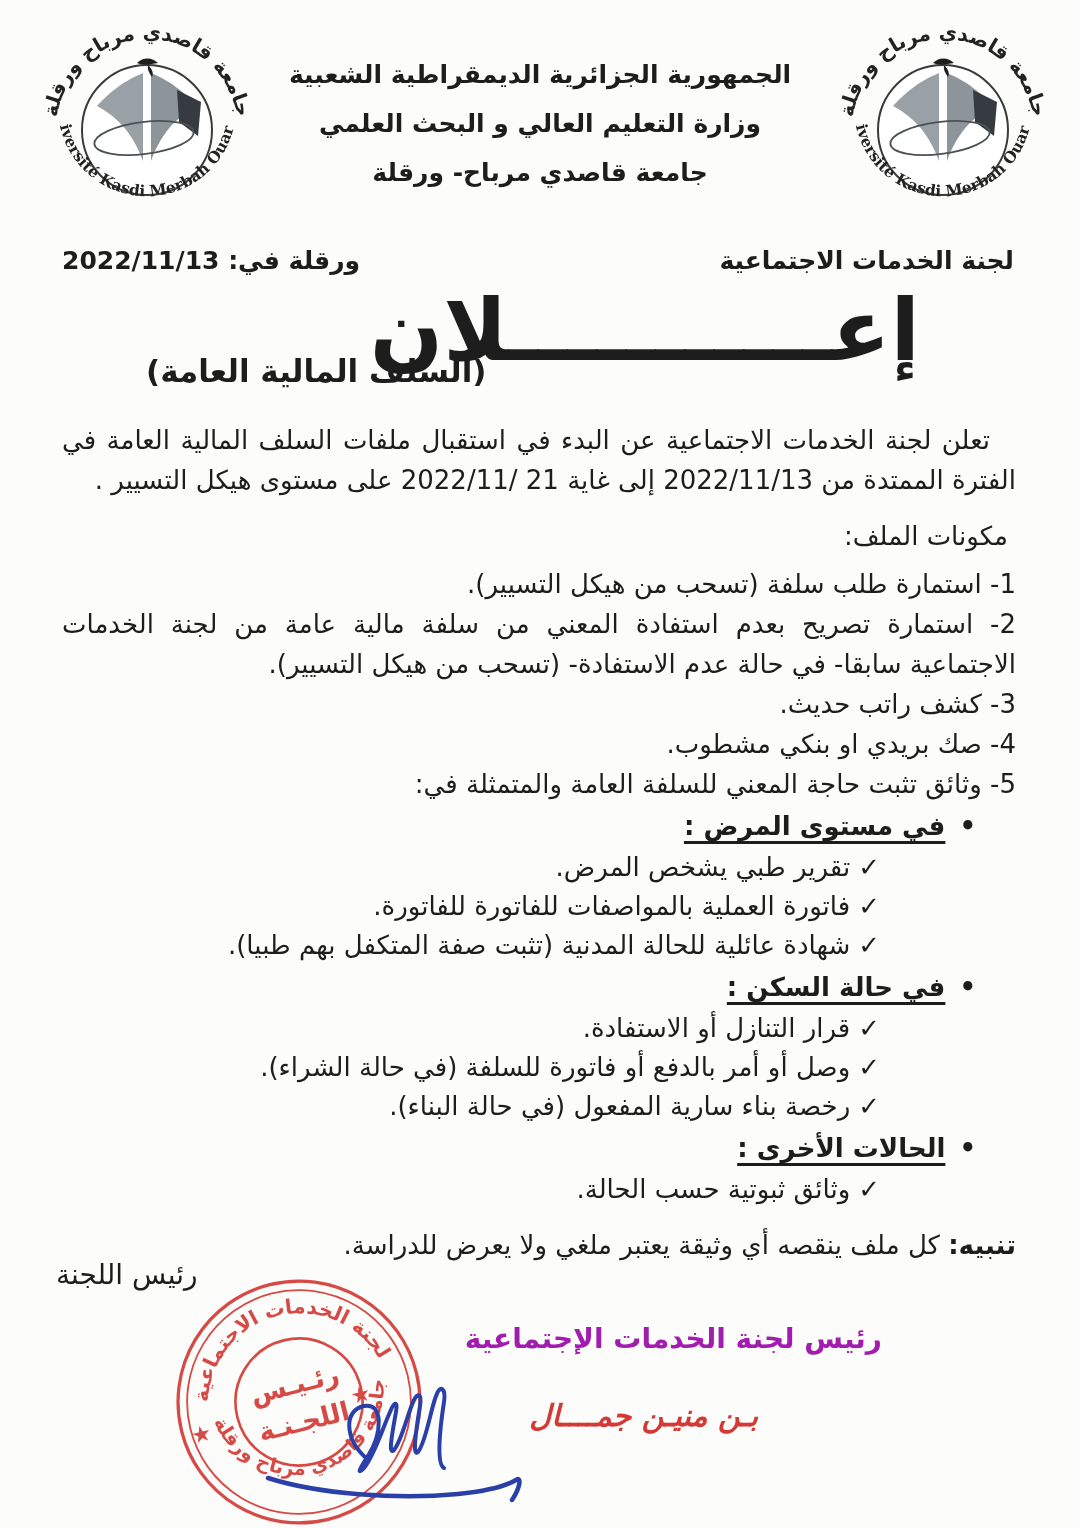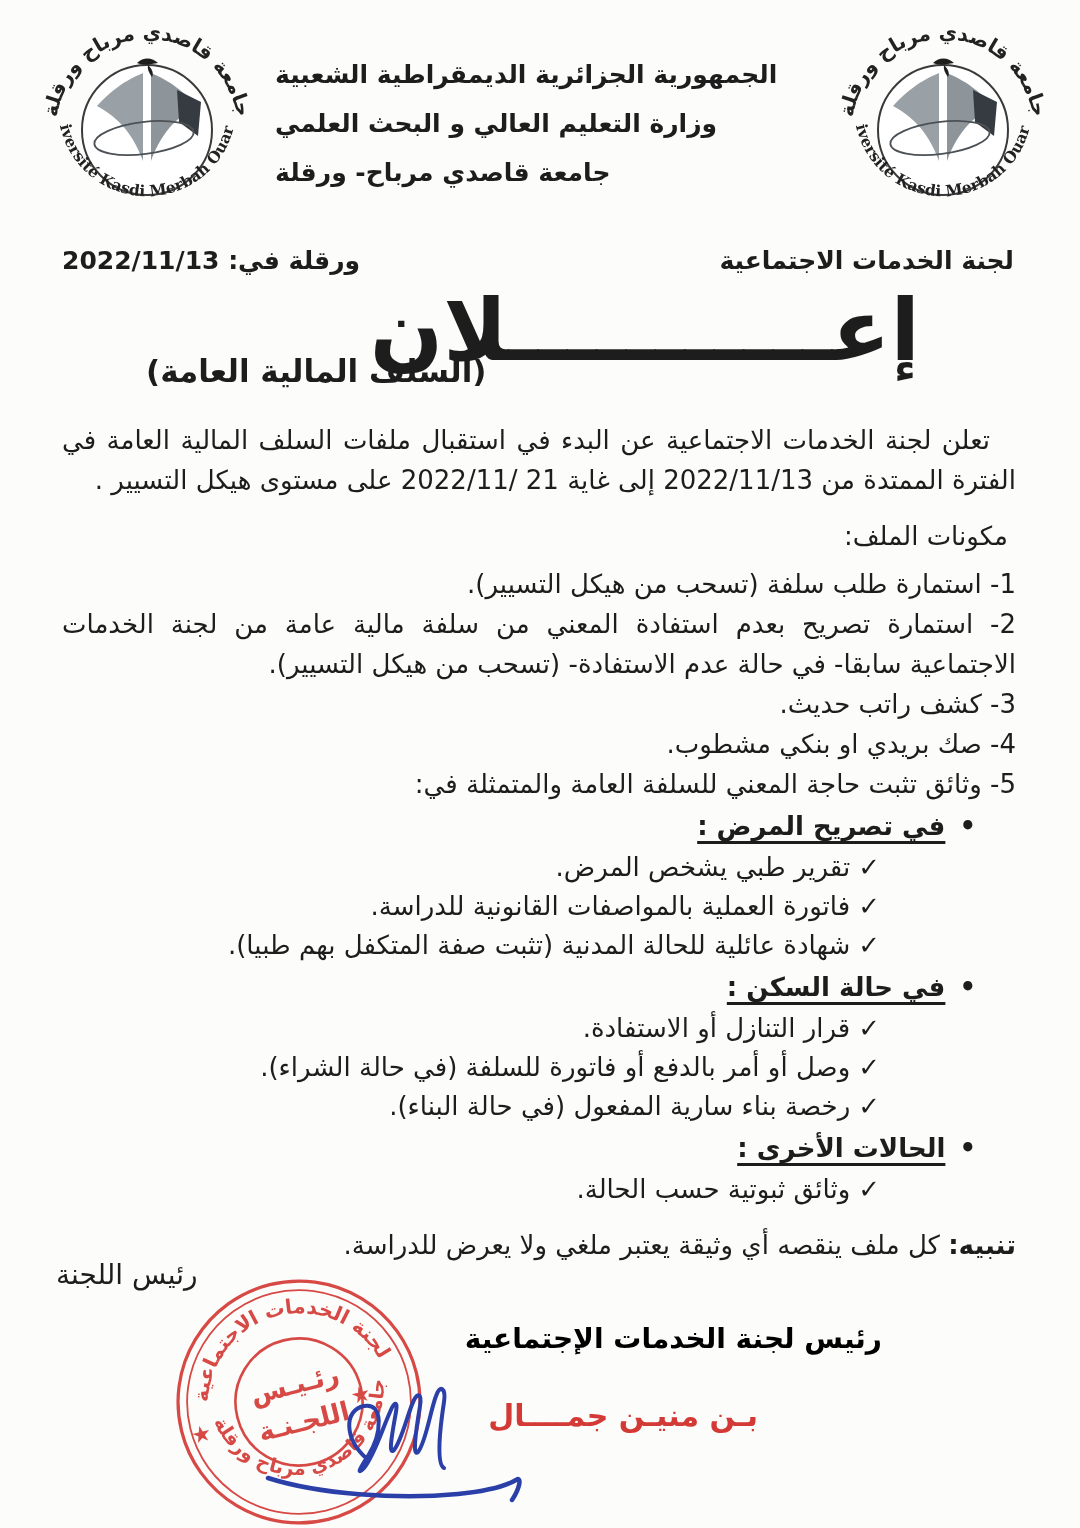--- a/index.html
+++ b/index.html
@@ -17,21 +17,21 @@
 
   
   .logo{position:absolute;top:18px;width:222px;height:222px;}
   .logo-left{left:36px;}
   .logo-right{right:26px;}
   svg text{font-family:"DejaVu Sans",sans-serif;}
   .logo-fr{font-family:"DejaVu Serif",serif;}
 
   .gov-header{
     position:absolute;top:50px;left:275px;right:275px;
-    text-align:left;font-weight:bold;font-size:25px;line-height:49px;
+    text-align:center;font-weight:bold;font-size:25px;line-height:49px;
   }
 
   .meta-row{
     position:absolute;top:246px;left:62px;right:66px;
     display:flex;justify-content:space-between;
     font-size:25px;font-weight:600;
   }
 
   
   .title-block{position:absolute;top:284px;left:0;right:0;height:120px;}
@@ -70,21 +70,21 @@
 
   
   .sig-role{position:absolute;left:56px;top:1258px;font-size:28px;}
   .stamp-wrap{
     position:absolute;left:168px;top:1276px;width:262px;height:252px;
     transform:rotate(-14deg);
     z-index:1;opacity:.92;
   }
   .red-line{position:absolute;font-weight:bold;z-index:2;}
   .red-title{right:198px;top:1322px;font-size:28px;}
-  .red-name{right:322px;top:1398px;font-size:30px;letter-spacing:1px;}
+  .red-name{right:322px;top:1398px;font-size:30px;letter-spacing:1px;font-style:italic;}
   .sig-scribble{position:absolute;left:248px;top:1372px;width:310px;height:150px;z-index:3;}
 </style>
 </head>
 <body>
 
 <div class="page">
 
   <div class="logo logo-left">
     <svg viewBox="0 0 222 222" width="222" height="222">
       <defs>
@@ -152,25 +152,25 @@
     <p class="list-heading">مكونات الملف:</p>
 
     <p class="num-item">1- استمارة طلب سلفة (تسحب من هيكل التسيير).</p>
     <p class="num-item justified">2- استمارة تصريح بعدم استفادة المعني من سلفة مالية عامة من لجنة الخدمات الاجتماعية سابقا- في حالة عدم الاستفادة- (تسحب من هيكل التسيير).</p>
     <p class="num-item">3- كشف راتب حديث.</p>
     <p class="num-item">4- صك بريدي او بنكي مشطوب.</p>
     <p class="num-item">5- وثائق تثبت حاجة المعني للسلفة العامة والمتمثلة في:</p>
 
     <div class="case-section">
       <p class="case-heading">
-        <span class="bullet-icon">•</span><span class="hd">في تصريح المرض :</span>
+        <span class="bullet-icon">•</span><span class="hd">في مستوى المرض :</span>
       </p>
       <div class="check-list">
         <div class="check-item"><span class="check-icon">✓</span><span>تقرير طبي يشخص المرض.</span></div>
-        <div class="check-item"><span class="check-icon">✓</span><span>فاتورة العملية بالمواصفات القانونية للدراسة.</span></div>
+        <div class="check-item"><span class="check-icon">✓</span><span>فاتورة العملية بالمواصفات للفاتورة للفاتورة.</span></div>
         <div class="check-item"><span class="check-icon">✓</span><span>شهادة عائلية للحالة المدنية (تثبت صفة المتكفل بهم طبيا).</span></div>
       </div>
     </div>
 
     <div class="case-section">
       <p class="case-heading">
         <span class="bullet-icon">•</span><span class="hd">في حالة السكن :</span>
       </p>
       <div class="check-list">
         <div class="check-item"><span class="check-icon">✓</span><span>قرار التنازل أو الاستفادة.</span></div>
@@ -210,21 +210,21 @@
       <text font-size="19" font-weight="bold" fill="#d43a35">
         <textPath href="#stampBot" startOffset="50%" text-anchor="middle">جامعة قاصدي مرباح ورقلة</textPath>
       </text>
       <text x="33" y="140" font-size="22" fill="#d43a35">★</text>
       <text x="196" y="140" font-size="22" fill="#d43a35">★</text>
       <text x="125" y="116" font-size="26" font-weight="bold" fill="#d43a35" text-anchor="middle">رئـيـس</text>
       <text x="125" y="154" font-size="26" font-weight="bold" fill="#d43a35" text-anchor="middle">اللجـنـة</text>
     </svg>
   </div>
 
-  <div class="red-line red-title" style="color:#000000">رئيس لجنة الخدمات الإجتماعية</div>
+  <div class="red-line red-title" style="color:#a21caf">رئيس لجنة الخدمات الإجتماعية</div>
   <div class="red-line red-name" style="color:#d43a35">بـن منيـن جمــــال</div>
 
   <div class="sig-scribble">
     <svg viewBox="0 0 310 150" width="310" height="150">
       <path d="M118,86 C96,66 96,38 116,34 C136,30 134,62 120,84 C112,96 108,104 116,96
                C126,84 134,58 142,40 C146,30 150,28 148,40 C144,62 140,84 146,78
                C154,68 160,40 166,28 C170,20 174,22 172,34 C168,58 164,86 170,80
                C178,70 182,40 188,24 C192,12 198,16 196,30 C192,56 188,92 196,96" fill="none" stroke="#2b3fa8" stroke-width="4" stroke-linecap="round"></path>
       <path d="M20,106 C70,122 150,128 210,122 C240,119 258,114 268,108 C274,104 272,116 264,128" fill="none" stroke="#2b3fa8" stroke-width="4.5" stroke-linecap="round"></path>
     </svg>

